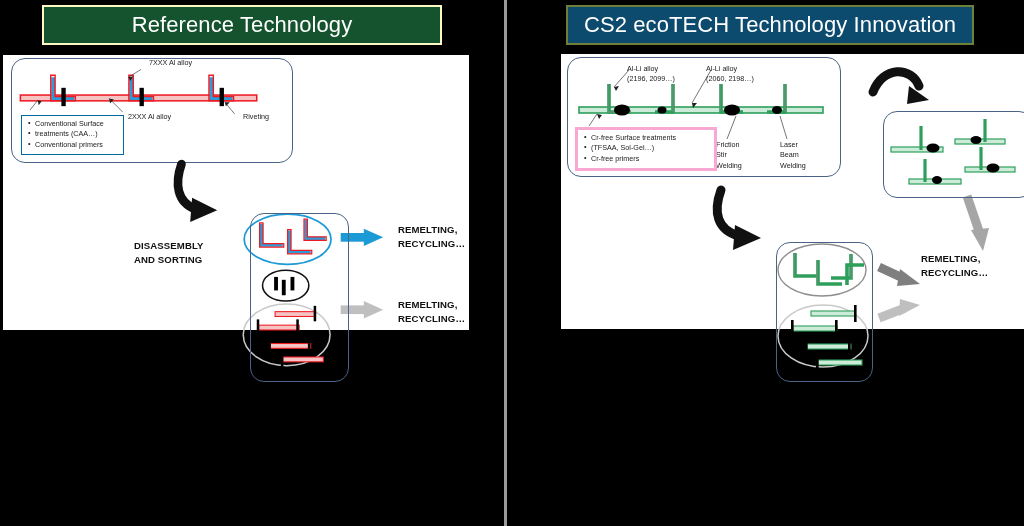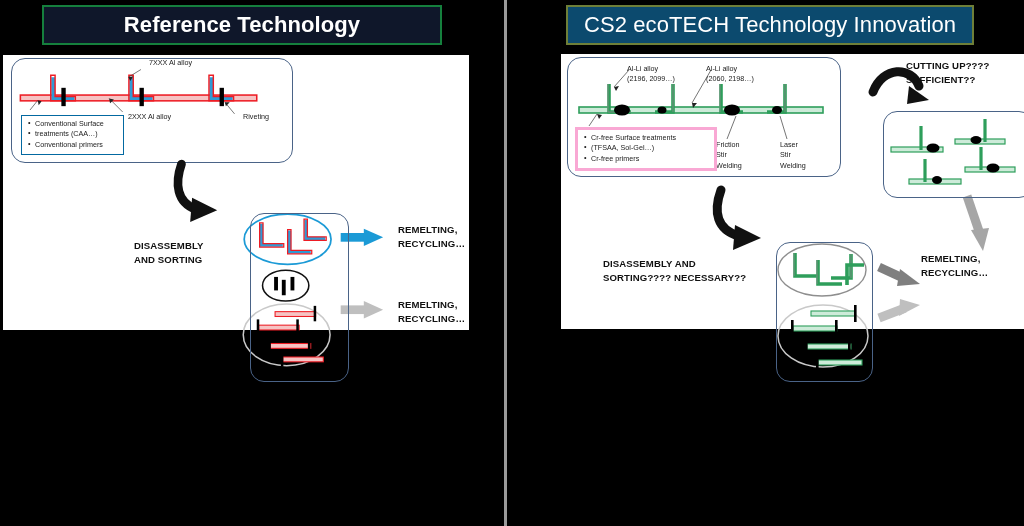--- a/index.html
+++ b/index.html
@@ -9,21 +9,21 @@
 
   .panel{position:absolute;background:#fff;}
   #left-panel{left:3px;top:55px;width:466px;height:275px;}
   #right-panel{left:524px;top:54px;width:498px;height:275px;margin-left:37px;}
 
   #divider{position:absolute;left:504px;top:0;width:3px;height:526px;background:#9a9a9a;}
 
   .title-bar{position:absolute;display:flex;align-items:center;justify-content:center;
     color:#fff;font-size:22px;letter-spacing:.1px;white-space:nowrap;}
   #title-left{left:42px;top:5px;width:396px;height:36px;
-    background:#0f172a;border:2px solid #15803d;font-weight:bold;}
+    background:#14532d;border:2px solid #fef9c3;}
   #title-right{left:566px;top:5px;width:404px;height:36px;
     background:#0c4a6e;border:2px solid #6E7F38;}
 
   .rbox{position:absolute;border:1.5px solid #4A6387;border-radius:14px;background:#fff;}
 
   .callout{position:absolute;background:#fff;font-size:7.2px;line-height:1.45;color:#1a1a1a;}
   .callout.red{border:1px solid #0369a1;}
   .callout.green{border:3px solid #f9a8d4;}
   .callout ul{margin:0;padding:0 0 0 9px;list-style:none;}
   .callout li{position:relative;padding-left:0;}
@@ -296,34 +296,30 @@
     <div class="rbox" style="left:215px;top:188px;width:95px;height:138px;background:transparent;"></div>
 
     <div class="lbl" style="left:66px;top:10px;">Al-Li alloy
 (2196, 2099…)</div>
     <div class="lbl" style="left:145px;top:10px;">Al-Li alloy
 (2060, 2198…)</div>
     <div class="lbl" style="left:155px;top:86px;">Friction
 Stir
 Welding</div>
     <div class="lbl" style="left:219px;top:86px;">Laser
-Stir
+Beam
 Welding</div>
 
     <div class="callout green" style="left:14px;top:73px;width:128px;padding:3px 4px 4px 4px;">
       <ul>
         <li>Cr-free Surface treatments</li>
         <li style="list-style:none">(TFSAA, Sol-Gel…)</li>
         <li>Cr-free primers</li>
       </ul>
     </div>
 
-    <div class="flow-text" style="left:345px;top:5px;">CUTTING UP????
-SUFFICIENT??</div>
-
-    <div class="flow-text" style="left:42px;top:203px;">DISASSEMBLY AND
-SORTING???? NECESSARY??</div>
+
 
     <div class="flow-text" style="left:360px;top:198px;">REMELTING,
 RECYCLING…</div>
   </div>
 
 </div>
 
 </body></html>

